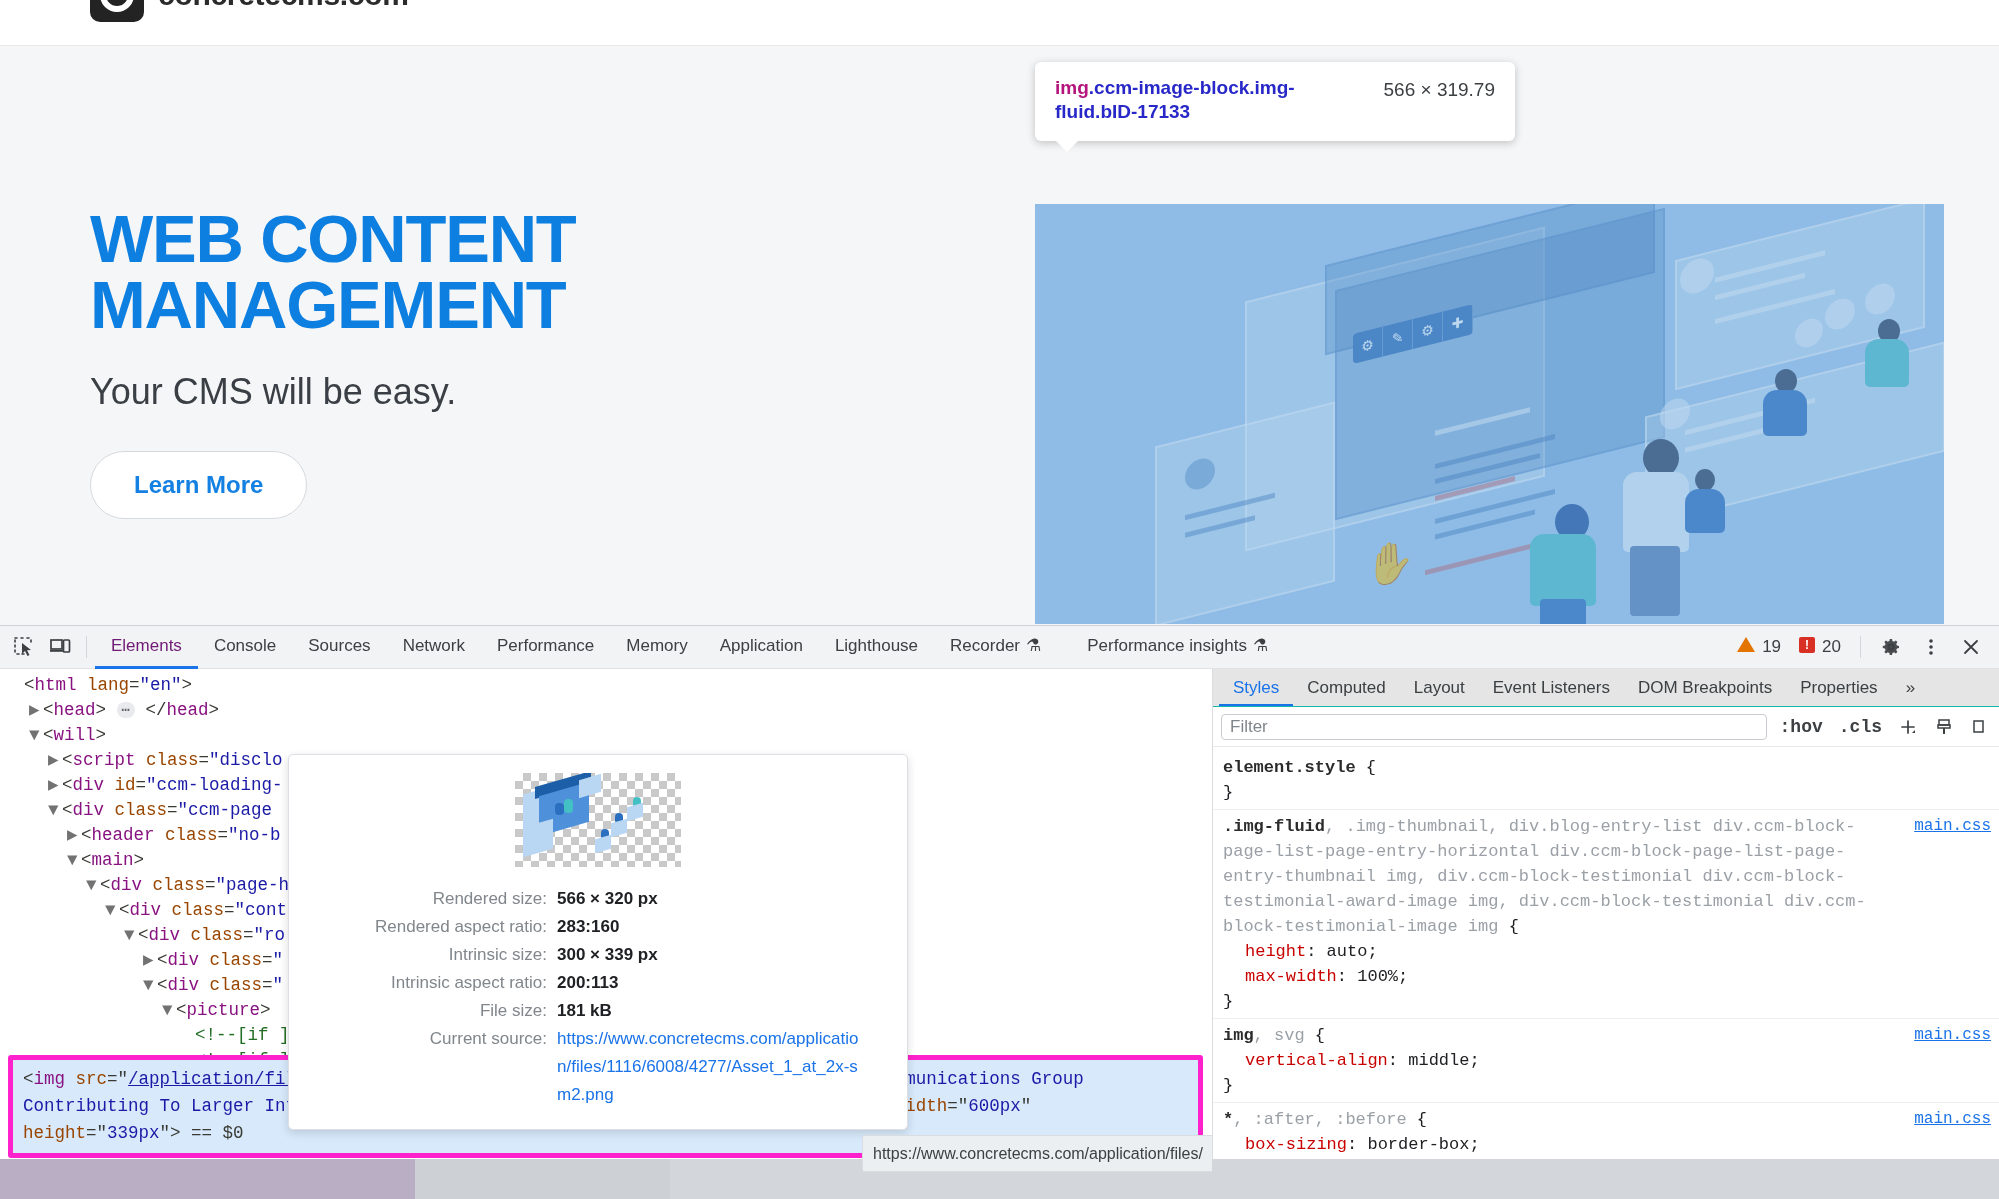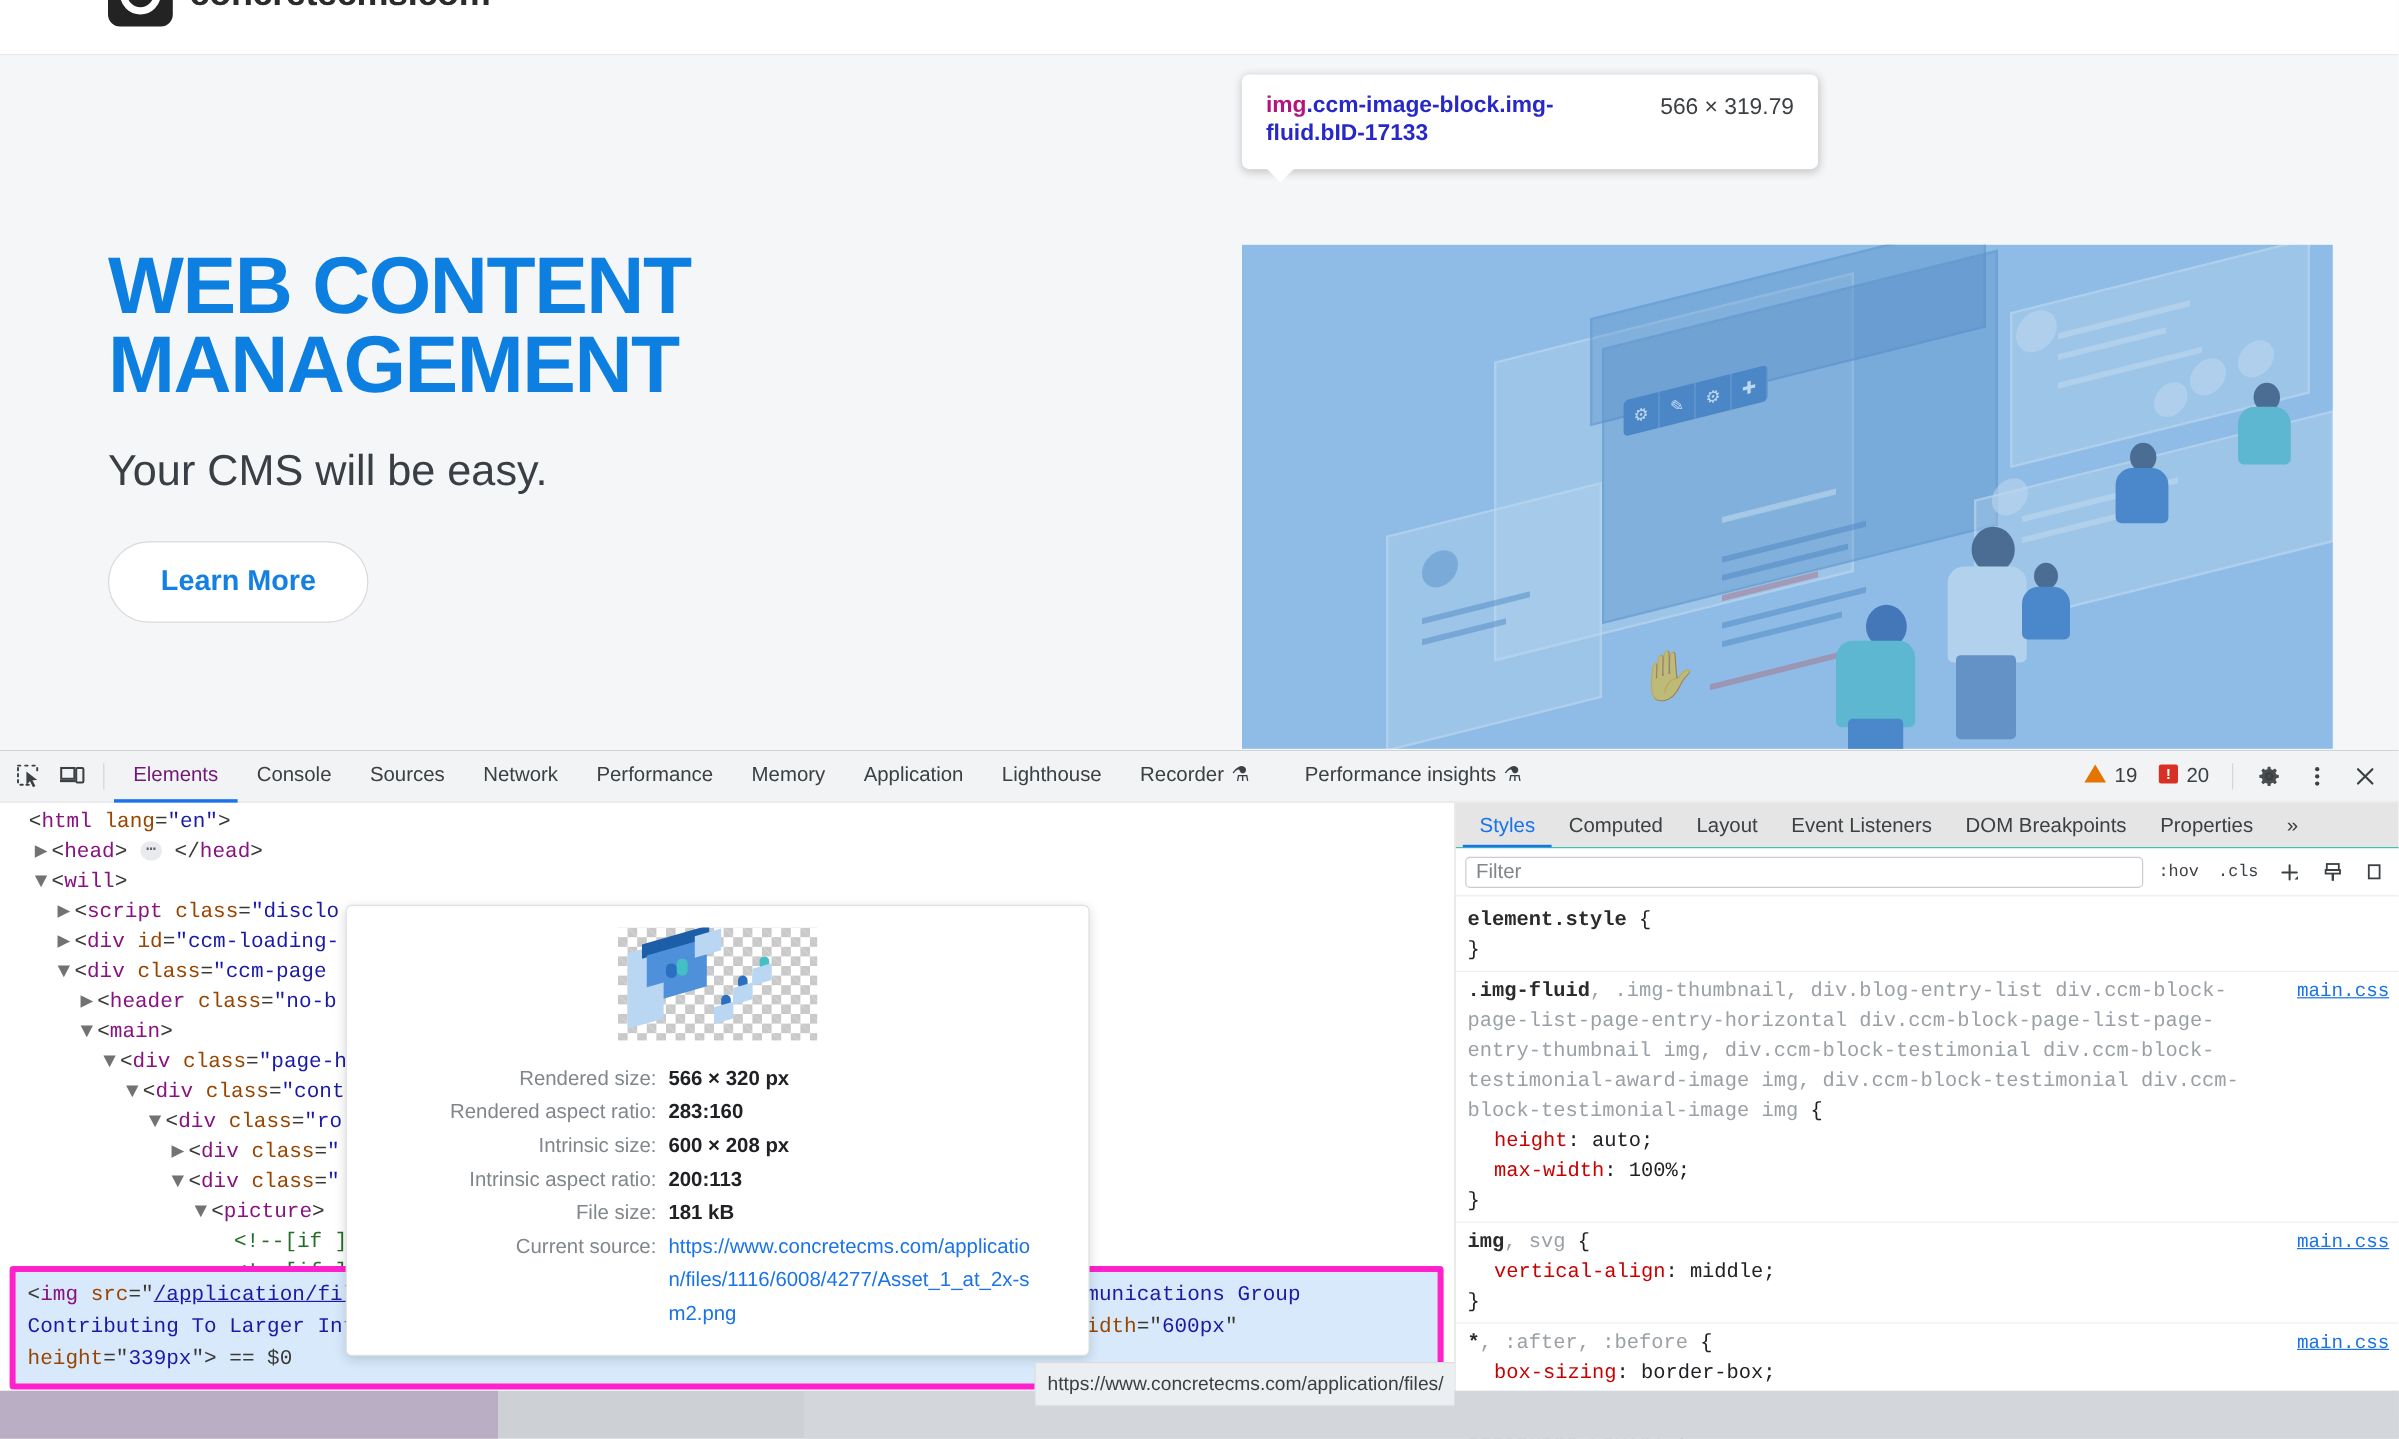--- a/index.html
+++ b/index.html
@@ -248,22 +248,22 @@
     height: 40px; padding: 0 6px 0 8px; border-bottom: 1px solid #e8eaed;
     background: #ffffff;
   }
   .st-filter {
     flex: 1; min-width: 0; height: 26px; border: 1px solid #c8ccd0; border-radius: 4px;
     padding: 0 8px; font-size: 17px; color: #3c4043; background: #fff;
     font-family: "Liberation Sans", sans-serif;
   }
   .st-filter::placeholder { color: #80868b; }
   .st-btn {
-    font-size: 14px; color: #3c4043; cursor: pointer; padding: 0 3px;
-    font-family: "Liberation Mono", monospace; font-weight: normal; white-space: nowrap;
+    font-size: 18px; color: #3c4043; cursor: pointer; padding: 0 3px;
+    font-family: "Liberation Mono", monospace; font-weight: bold; white-space: nowrap;
   }
   .st-iconbtn { width: 26px; height: 26px; display:flex; align-items:center; justify-content:center; cursor:pointer; color:#3c4043; }
 
   .css-rules {
     font-family: "Liberation Mono", monospace; font-size: 17px; line-height: 25px;
     padding: 4px 0 0 0;
   }
   .css-rule { padding: 4px 8px 4px 10px; border-bottom: 1px solid #eceff1; position: relative; }
   .css-rule .src {
     position: absolute; right: 8px; top: 4px; color: #1a73e8; text-decoration: underline;
@@ -522,21 +522,21 @@
               <div class="info-row">
                 <div class="info-label">Rendered size:</div>
                 <div class="info-value">566 × 320 px</div>
               </div>
               <div class="info-row">
                 <div class="info-label">Rendered aspect ratio:</div>
                 <div class="info-value">283:160</div>
               </div>
               <div class="info-row">
                 <div class="info-label">Intrinsic size:</div>
-                <div class="info-value">600 × 208 px</div>
+                <div class="info-value">300 × 339 px</div>
               </div>
               <div class="info-row">
                 <div class="info-label">Intrinsic aspect ratio:</div>
                 <div class="info-value">200:113</div>
               </div>
               <div class="info-row">
                 <div class="info-label">File size:</div>
                 <div class="info-value">181 kB</div>
               </div>
               <div class="info-row">

